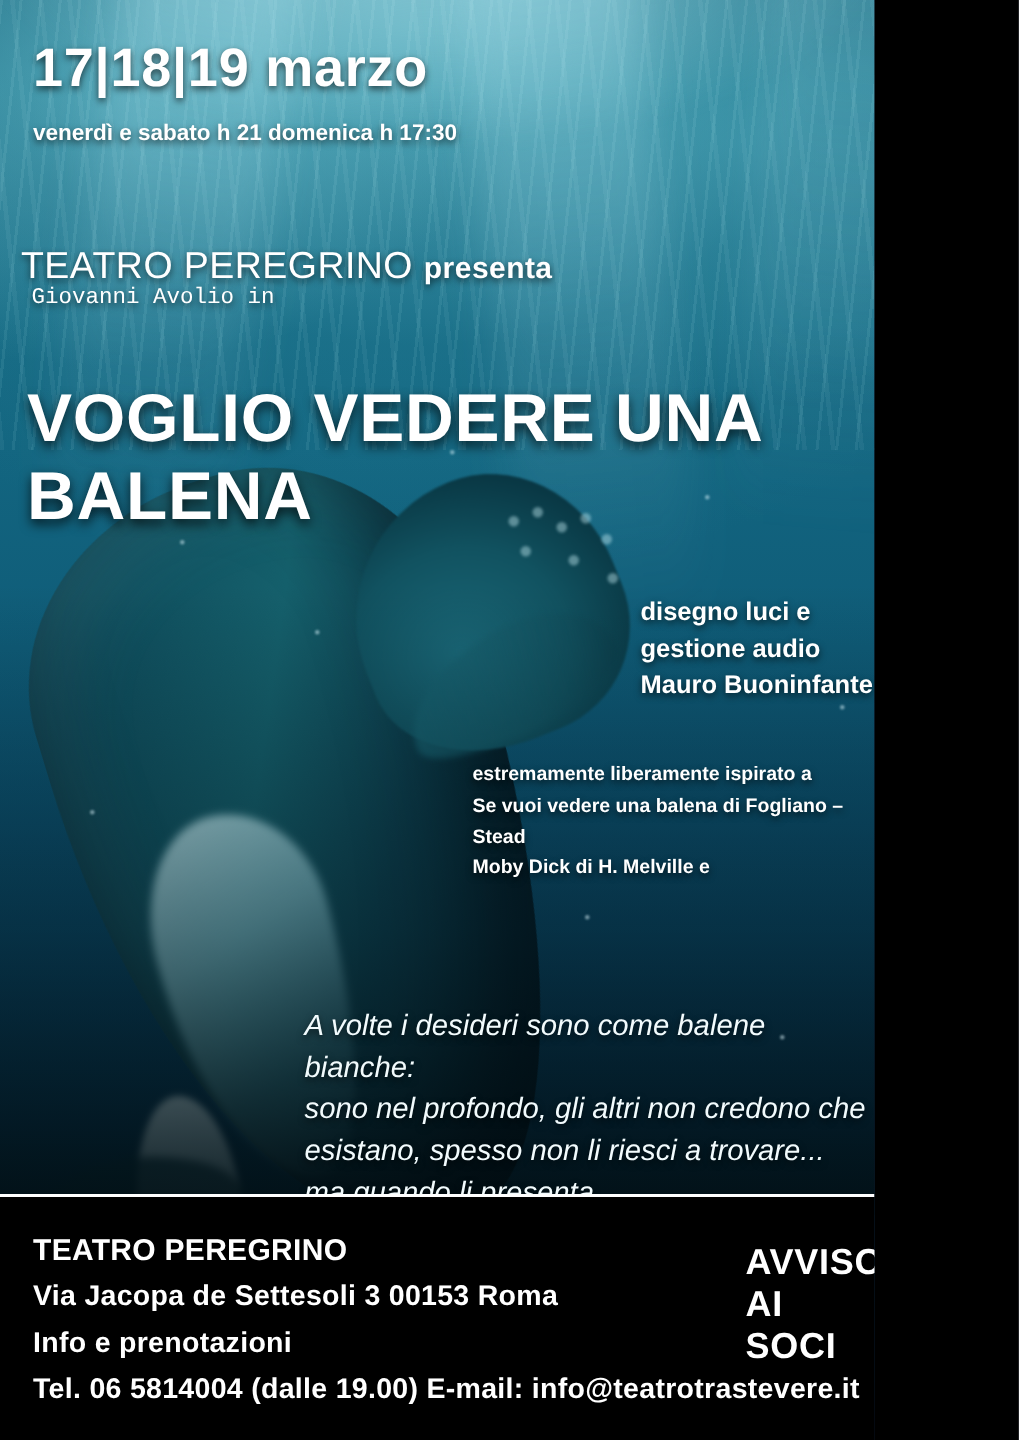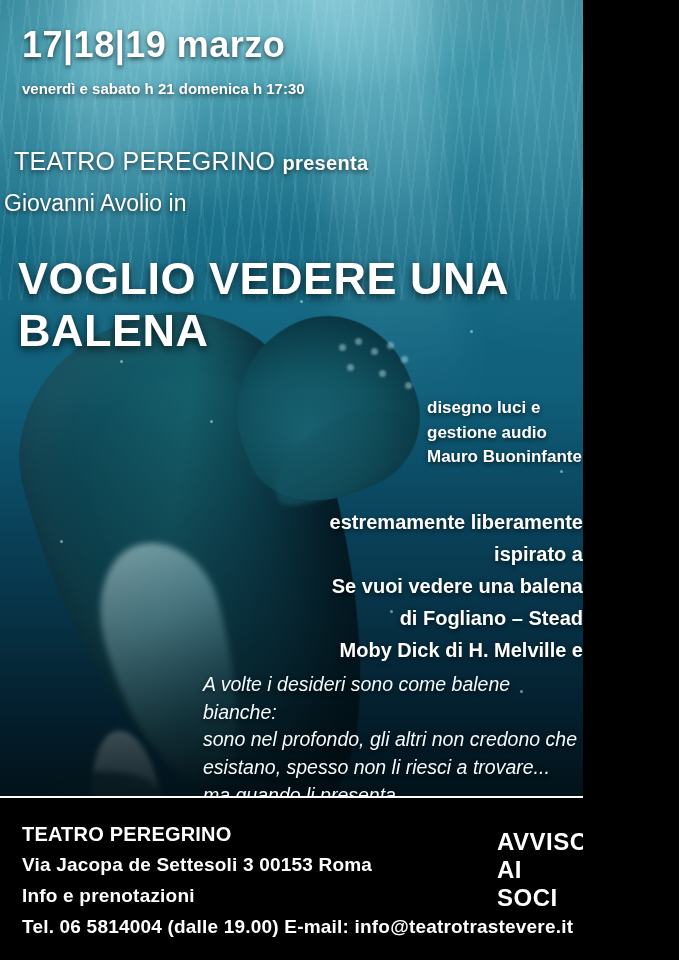--- a/index.html
+++ b/index.html
@@ -143,42 +143,43 @@
 
   .dates {
     left: 22px; top: 24px;
     font-size: 36px; font-weight: bold; letter-spacing: .5px;
   }
   .times {
     left: 22px; top: 80px;
     font-size: 15px; font-weight: bold;
   }
   .company {
-    left: 14px; top: 147px;
+    left: 14px; top: 163px;
     font-size: 25px; letter-spacing: .3px;
   }
   .company .name { font-weight: normal; }
   .company .presenta { font-size: 20px; font-weight: bold; }
   .actor {
-    left: 4px; top: 190px;
-    font-size: 23px;
+    left: 21px; top: 190px;
+    font-size: 15px;
+    font-family: Liberation Mono, monospace;
   }
   .title {
     left: 18px; top: 253px;
     font-size: 45px; font-weight: bold; letter-spacing: .5px;
     text-shadow: 0 3px 8px rgba(0,0,0,.75);
   }
 
   .credits {
     left: 427px; top: 396px;
     font-size: 17px; font-weight: bold; line-height: 1.45;
   }
   .inspired {
     left: 315px; top: 506px;
-    font-size: 20px; font-weight: bold; line-height: 1.6; text-align: right;
+    font-size: 13px; font-weight: bold; line-height: 1.6;
   }
   .quote {
     left: 203px; top: 671px;
     font-size: 19.5px; font-style: italic; line-height: 1.42;
     color: #f2fbfd;
   }
 
   .venue {
     position: absolute; left: 22px; top: 818px;
     color: #fff; font-size: 19px; font-weight: bold; line-height: 1.62;

